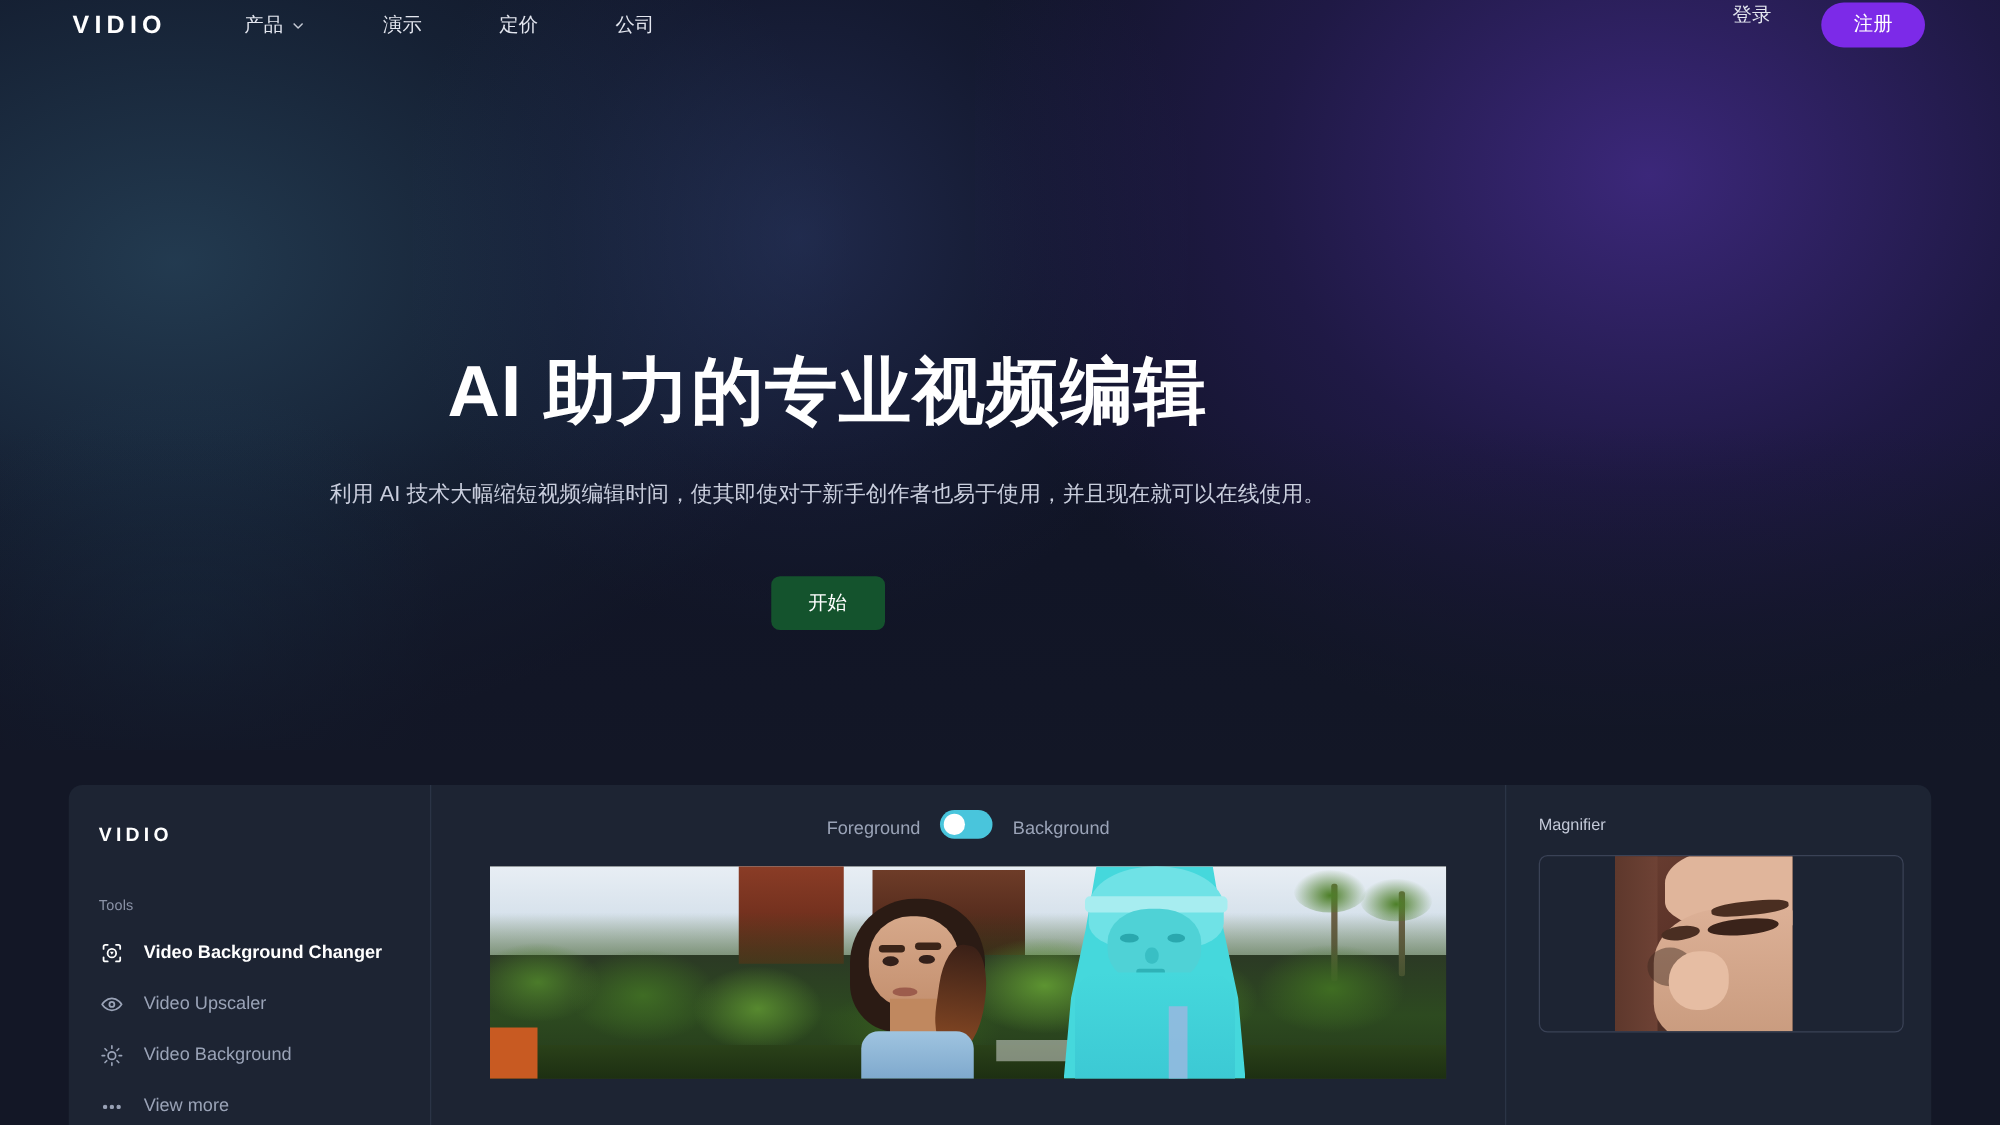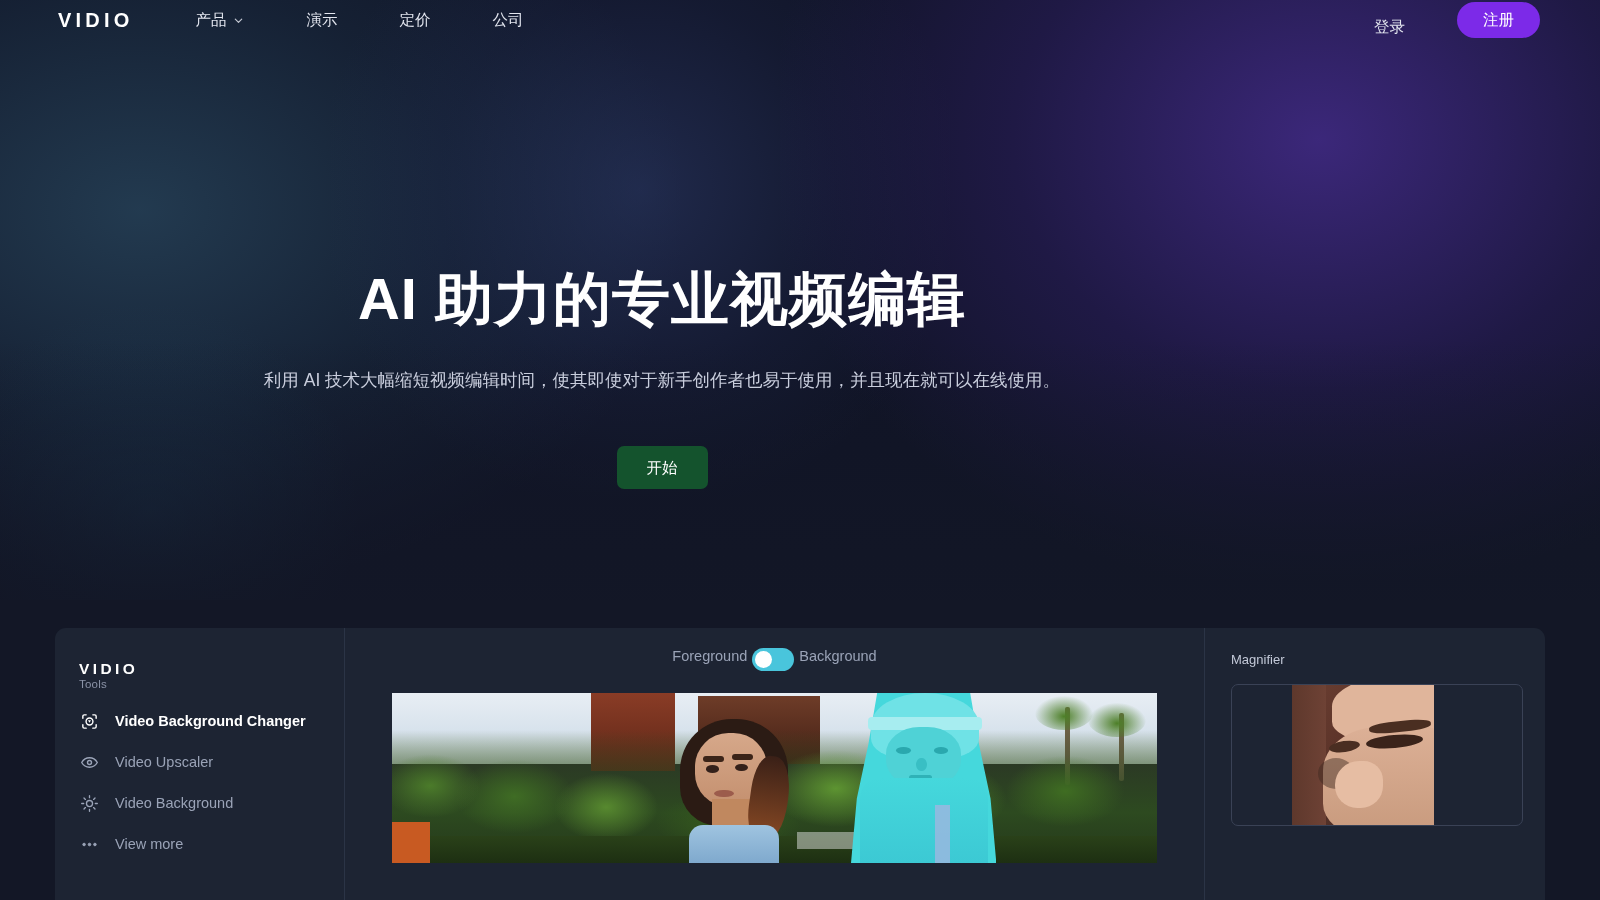--- a/index.html
+++ b/index.html
@@ -49,34 +49,34 @@
     color:#ffffff; line-height:1;
   }
   .nav-links { display:flex; align-items:center; margin-left:62px; gap:0; }
   .nav-link {
     display:flex; align-items:center; gap:7px;
     font-size:15.5px; color:#e3e6ef; font-weight:400;
     padding:0 0; margin-right:62px; cursor:pointer; white-space:nowrap;
   }
   .chev { display:block; width:11px; height:11px; opacity:.85; }
   .nav-right {
-    margin-left:auto; display:flex; align-items:flex-end; gap:12px; margin-right:60px;
+    margin-left:auto; display:flex; align-items:flex-start; gap:0; margin-right:60px;
   }
   .login-link {
     font-size:15.5px; color:#e3e6ef; cursor:pointer; margin-right:40px;
   }
   .signup-btn {
     background:#7c2ae8; color:#fff; font-size:15.5px; font-weight:400;
     border:none; border-radius:20px; padding:10px 26px; cursor:pointer;
     line-height:1; font-family:inherit;
   }
 
   
   .hero {
-    position:absolute; left:0; top:0; width:1324px; height:600px;
+    position:absolute; left:0; top:15px; width:1324px; height:600px;
     display:flex; flex-direction:column; align-items:center; z-index:10;
   }
   .hero-title {
     margin-top:265px;
     font-size:58px; font-weight:700; color:#ffffff; letter-spacing:1px;
     line-height:1.18; text-align:center;
   }
   .hero-sub {
     margin-top:30px; width:950px; text-align:center;
     font-size:17.5px; line-height:1.95; color:#c9cedd; font-weight:400;
@@ -96,21 +96,21 @@
   }
   .app-sidebar {
     width:290px; flex:0 0 290px; height:100%;
     border-right:1px solid #2b3446; padding:0 0 0 24px;
   }
   .app-logo {
     margin-top:32px; font-size:15.5px; font-weight:700; letter-spacing:3.4px;
     color:#ffffff;
   }
   .tools-label {
-    font-size:11.5px; color:#8b93a7; font-weight:500;
+    margin-top:41px; font-size:11.5px; color:#8b93a7; font-weight:500;
     letter-spacing:.2px;
   }
   .tool-item {
     display:flex; align-items:center; gap:16px; margin-top:21px;
     cursor:pointer;
   }
   .tool-item .ti-icon {
     width:20px; height:20px; flex:0 0 20px;
     display:flex; align-items:center; justify-content:center;
   }
@@ -137,21 +137,21 @@
     border:none; border-radius:7px; padding:10px 19px; cursor:pointer;
     line-height:1; font-family:inherit;
   }
 
   .app-body { flex:1; display:flex; min-height:0; }
   .stage {
     flex:1; min-width:0; display:flex; flex-direction:column; align-items:center;
     border-right:1px solid #2b3446;
   }
   .seg-row {
-    margin-top:20px; display:flex; align-items:flex-start; gap:5px;
+    margin-top:20px; display:flex; align-items:flex-end; gap:16px;
   }
   .seg-label { font-size:14.5px; color:#9aa3b7; }
   .toggle {
     width:42px; height:23px; border-radius:12px; background:#49c5dc;
     position:relative; cursor:pointer; flex:0 0 42px;
   }
   .toggle .knob {
     position:absolute; left:3px; top:3px; width:17px; height:17px;
     border-radius:50%; background:#ffffff;
   }

